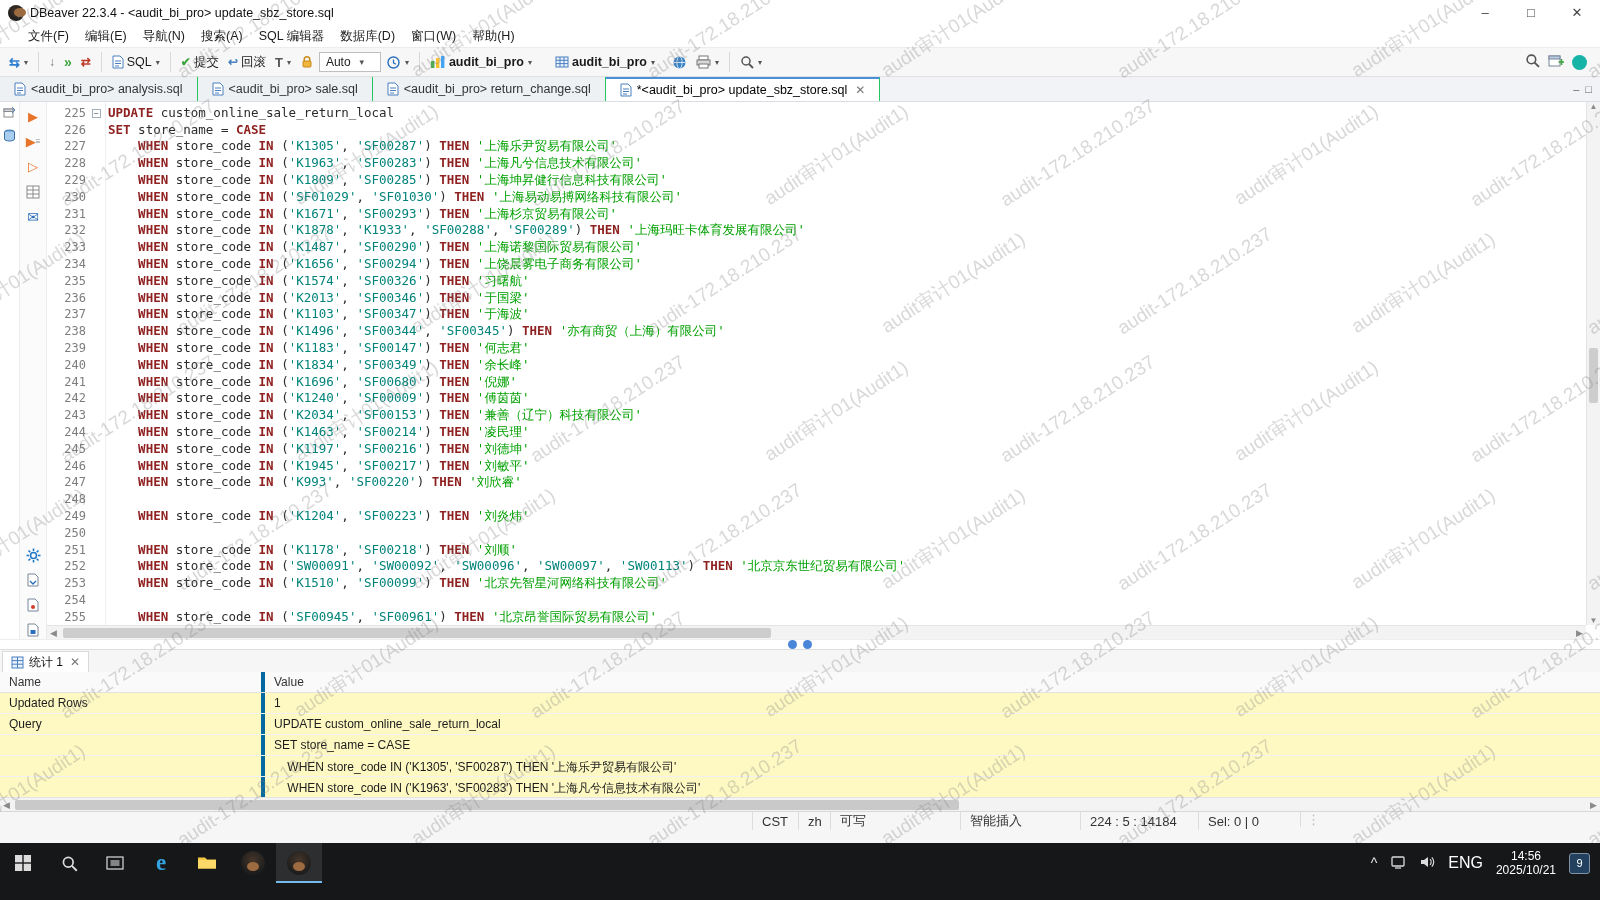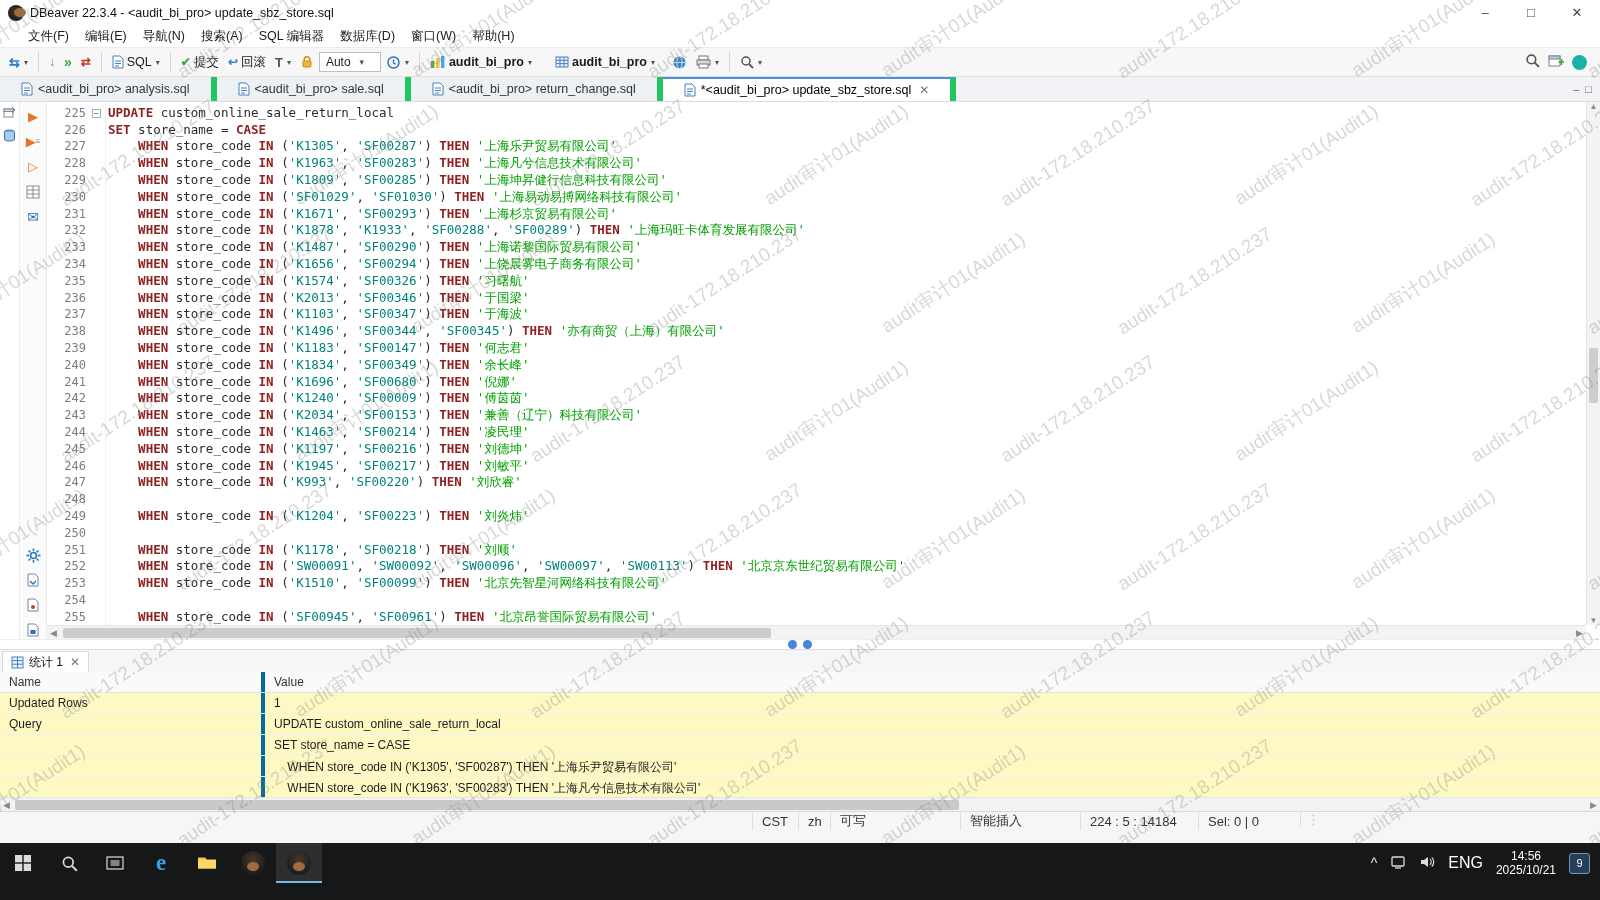--- a/index.html
+++ b/index.html
@@ -24,21 +24,21 @@
   .chev{font-size:8px;color:#555;margin-left:1px}
   .gi{font-weight:bold}
   .combo{background:#fff;border:1px solid #bfbfbf;height:20px;display:flex;align-items:center;padding:0 2px 0 6px;gap:8px;flex:none}
   .combo .chev{font-size:9px}
   .tb-right{margin-left:auto;display:flex;align-items:center;gap:8px;padding-right:8px}
   .circle-teal{width:15px;height:15px;border-radius:50%;background:#17b3a6;display:inline-block}
 
   
   .tabbar{height:25px;background:#f1f3f6;border-bottom:1px solid #d9dee5;display:flex;align-items:stretch}
   .tabs{display:flex}
-  .tab{display:flex;align-items:center;gap:5px;padding:0 21px;border-right:6px solid #22c55e;color:#333;font-size:12.5px;background:#eef1f4}
+  .tab{display:flex;align-items:center;gap:5px;padding:0 14px;border-right:1px solid #22c55e;color:#333;font-size:12.5px;background:#eef1f4}
   .tab.active{background:#fff;border-top:2px solid #4a90d9;color:#000}
   .tclose{color:#777;font-size:12px;margin-left:3px}
   .tb-controls{margin-left:auto;display:flex;align-items:center;gap:6px;padding-right:8px;color:#666;font-size:11px}
 
   
   .main{height:544px;display:flex;position:relative;background:#fff}
   .wb-strip{width:20px;border-right:1px solid #ececec;display:flex;flex-direction:column;align-items:center;padding-top:4px;gap:8px;flex:none}
   .ed-toolbar{width:27px;border-right:1px solid #ececec;display:flex;flex-direction:column;align-items:center;padding-top:6px;gap:7px;flex:none;background:#fbfbfb}
   .ed-toolbar .spacer{flex:1}
   .vicon{width:18px;height:18px;display:flex;align-items:center;justify-content:center;font-size:13px}

